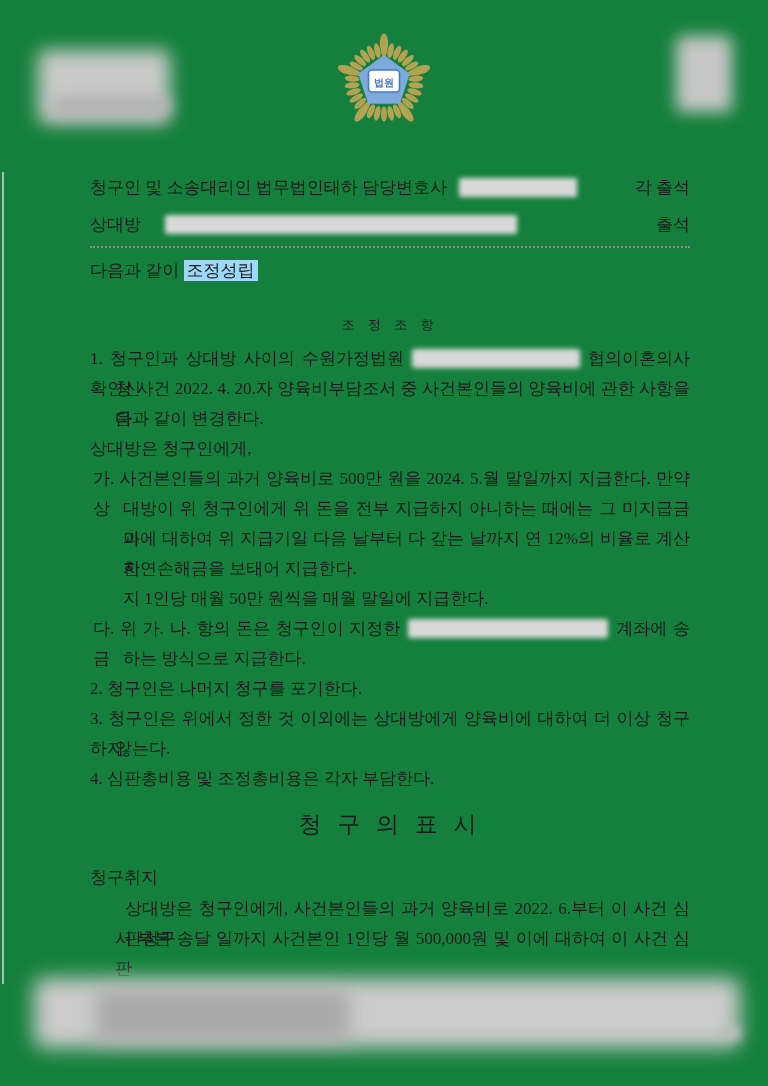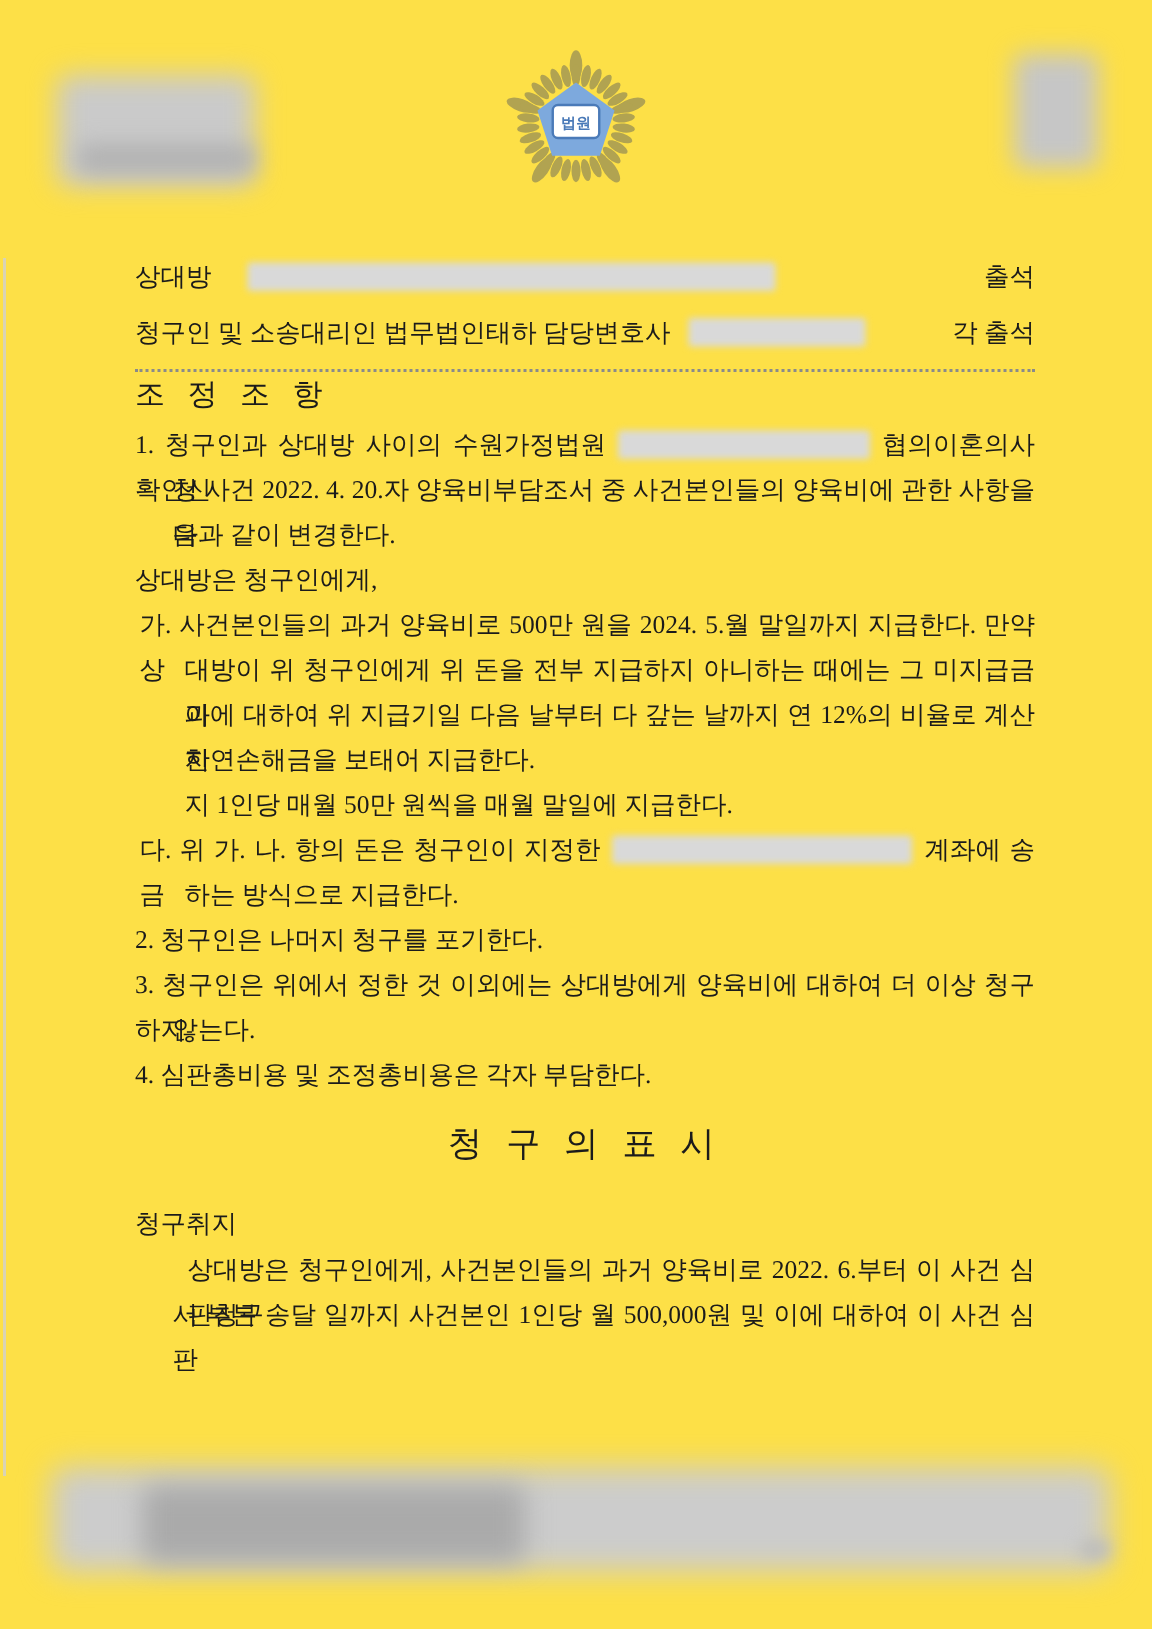--- a/index.html
+++ b/index.html
@@ -1,17 +1,17 @@
 <!DOCTYPE html>
 <html><head>
 <meta charset="utf-8">
 <style>
   html,body { margin:0; padding:0; background:#ffffff; }
   .page {
-    position:relative; width:768px; height:1086px; background:#fde047;
+    position:relative; width:768px; height:1086px; background:#15803d;
     font-family:"Liberation Serif","DejaVu Serif",serif; color:#1b1b1b;
     overflow:hidden;
   }
   
   .blob { position:absolute; }
   .blob-tl-a { left:38px; top:50px; width:132px; height:74px; background:#cacaca; filter:blur(9px); border-radius:8px; }
   .blob-tl-b { left:52px; top:96px; width:118px; height:20px; background:#b2b2b2; filter:blur(7px); border-radius:4px; }
   .blob-tr   { left:676px; top:36px; width:56px; height:76px; background:#c6c6c6; filter:blur(8px); border-radius:6px; }
   .blob-ft-a { left:34px; top:978px; width:706px; height:70px; background:#cccccc; filter:blur(10px); border-radius:10px; }
   .blob-ft-b { left:95px; top:990px; width:255px; height:52px; background:#aaaaaa; filter:blur(9px); border-radius:6px; }
@@ -29,21 +29,21 @@
 
   .row-flex { display:flex; justify-content:space-between; align-items:baseline; white-space:nowrap; }
   .h40 { height:40px; line-height:40px; }
   .h34 { height:34px; line-height:34px; }
 
   .dotted-rule { height:0; border-top:2px dotted #8a8a8a; margin-top:4px; }
 
   .intro-line { margin-top:8px; height:30px; }
   .hl { background:#9fd8f5; padding:1px 3px; }
 
-  .sec-title { height:30px; font-size:20px; letter-spacing:5px; }
+  .sec-title { margin-top:24px; height:30px; text-align:center; font-size:13px; letter-spacing:5px; }
   .sec-title-2 { margin-top:16px; height:30px; text-align:center; font-size:23px; letter-spacing:5px; }
 
   .ln { height:30px; }
   .first { margin-top:4px; }
   .jst { text-align:justify; text-align-last:justify; }
   .ind-cont { padding-left:25px; }
   .ind-ga   { padding-left:3px; }
   .ind-ga-c { padding-left:33px; }
   .ind-p1   { padding-left:35px; }
   .ind-p2   { padding-left:25px; }
@@ -114,36 +114,39 @@
         </g>
         <polygon points="0,-27 25.7,-8.3 15.9,21.8 -15.9,21.8 -25.7,-8.3" fill="#7da9dd"></polygon>
         <rect x="-15.5" y="-12" width="31" height="22" rx="3.5" fill="#ffffff" stroke-width="1.6" stroke="#4a7ab8"></rect>
         <text x="0" y="3.5" text-anchor="middle" font-size="10" fill="#4a7ab8">법원</text>
       </g>
     </svg>
   </div>
 
   <div class="doc-body">
 
+    <div class="row-flex h40">
+      <span>
+        <span>청구인 및 소송대리인 법무법인태하 담당변호사</span><span class="redact r-name"></span>
+      </span>
+      <span>각 출석</span>
+    </div>
+
     <div class="row-flex h34">
       <span>
         <span>상대방</span><span class="redact r-party"></span>
       </span>
       <span>출석</span>
     </div>
 
-    <div class="row-flex h40">
-      <span>
-        <span>청구인 및 소송대리인 법무법인태하 담당변호사</span><span class="redact r-name"></span>
-      </span>
-      <span>각 출석</span>
-    </div>
-
     <div class="dotted-rule"></div>
 
+    <div class="intro-line">
+      <span>다음과 같이 </span><span class="hl">조정성립</span>
+    </div>
 
     <div class="sec-title">조 정 조 항</div>
 
     <div class="ln first jst">
       <span>1. 청구인과 상대방 사이의 수원가정법원</span><span class="redact r-court"></span><span>협의이혼의사확인신</span>
     </div>
     <div class="ln jst ind-cont">청 사건 2022. 4. 20.자 양육비부담조서 중 사건본인들의 양육비에 관한 사항을 다</div>
     <div class="ln ind-cont">음과 같이 변경한다.</div>
 
     <div class="ln">상대방은 청구인에게,</div>

